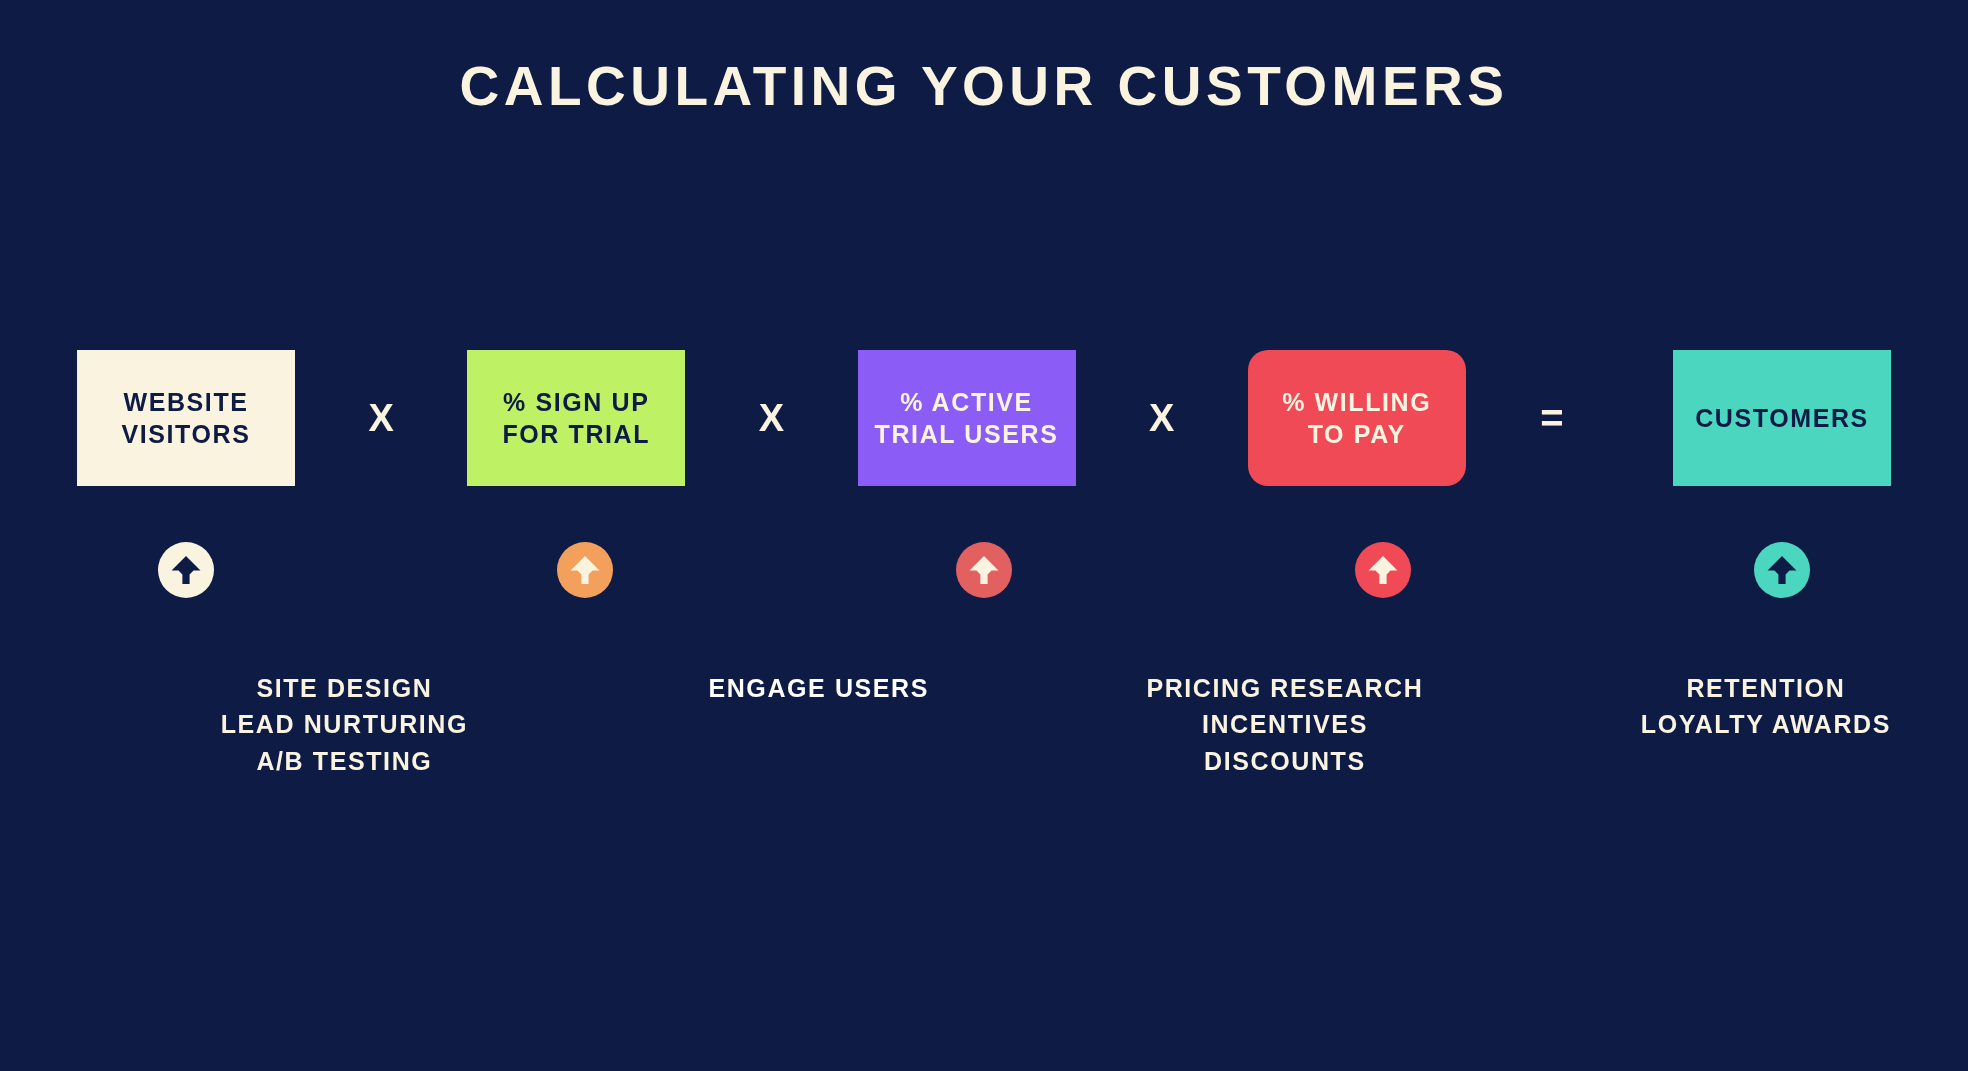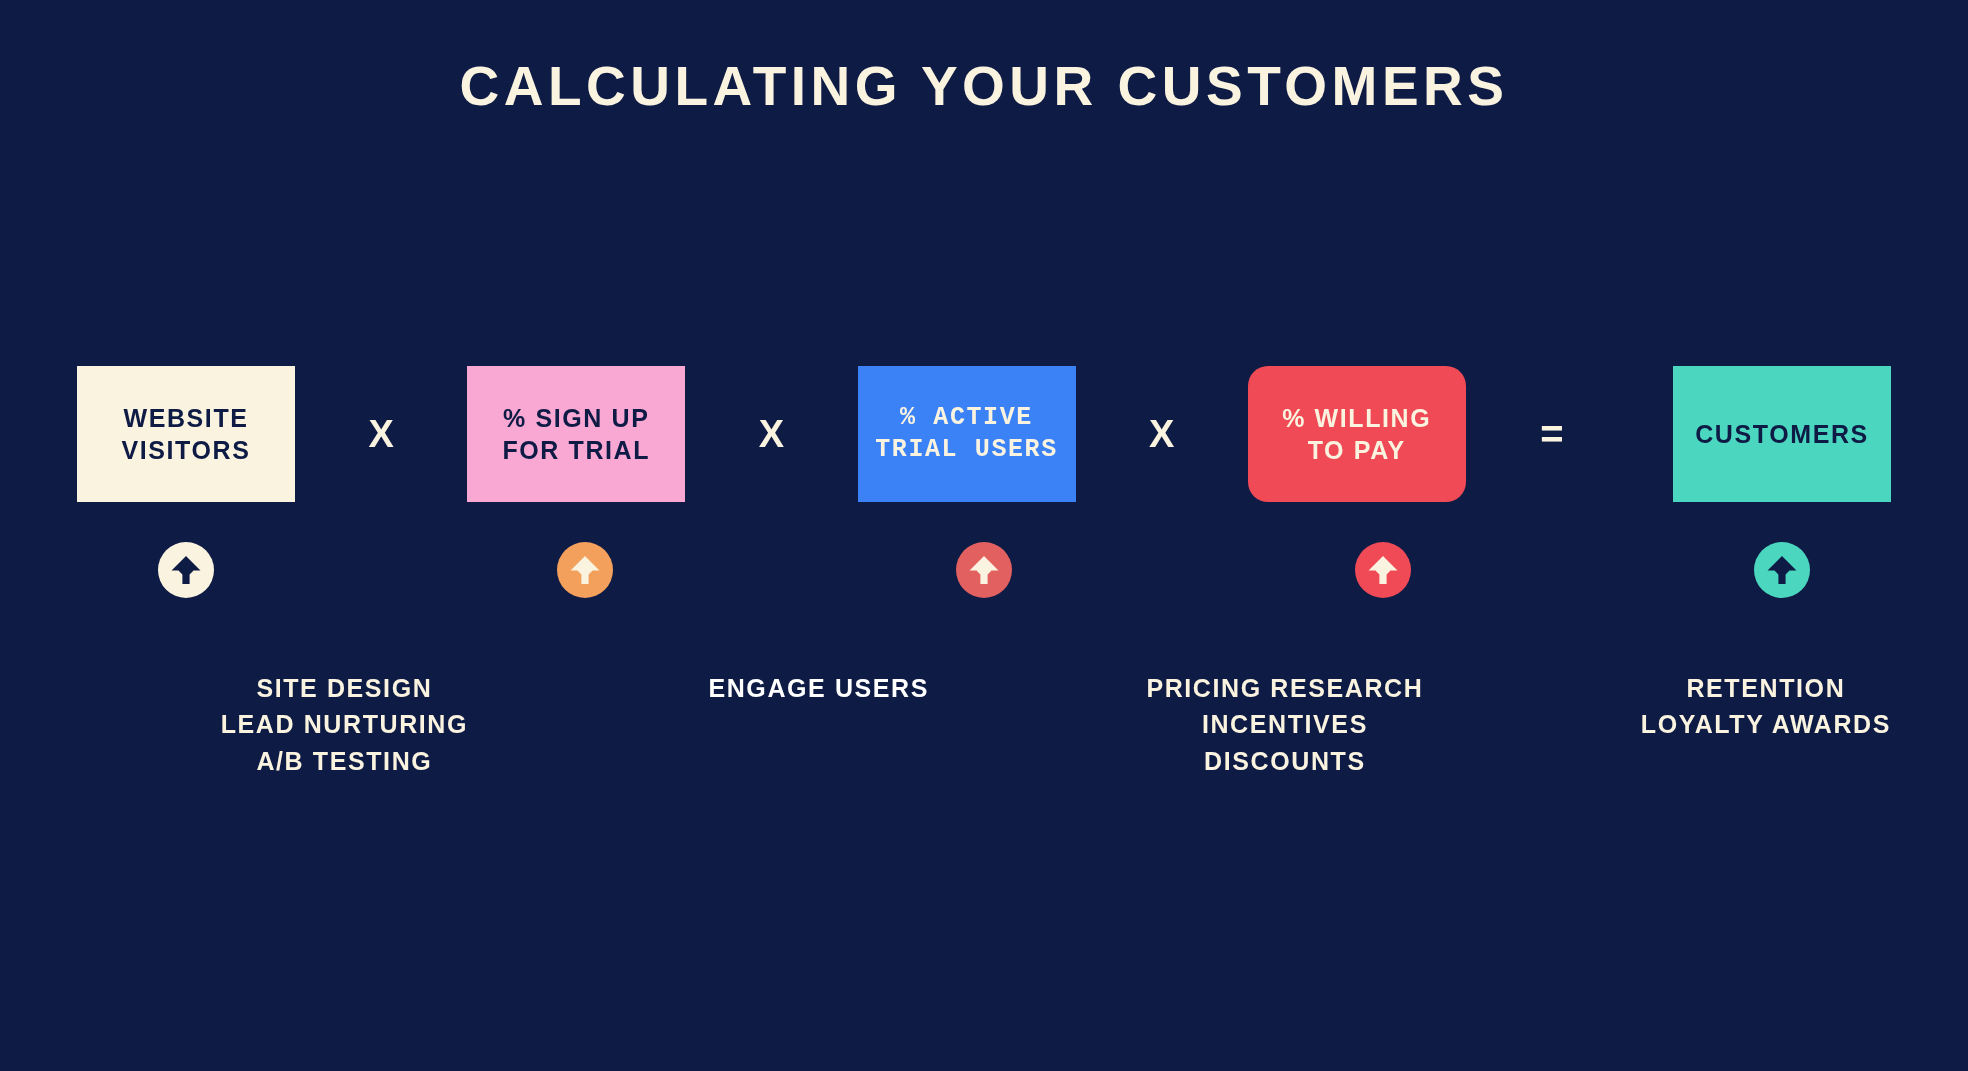--- a/index.html
+++ b/index.html
@@ -37,21 +37,21 @@
     letter-spacing: 4.5px;
     line-height: 1.05;
     white-space: nowrap;
     font-stretch: condensed;
   }
 
   
   .formula-row {
     position: absolute;
     left: 77px;
-    top: 366px;
+    top: 350px;
     width: 1814px;
     height: 136px;
     display: flex;
     flex-direction: row;
     align-items: stretch;
     justify-content: space-between;
   }
 
   .stage-box {
     width: 218px;
@@ -152,27 +152,27 @@
   <div class="title" style="color: rgb(250, 243, 224);">CALCULATING YOUR CUSTOMERS</div>
 
   <div class="formula-row">
 
     <div class="stage-box" style="background: rgb(250, 243, 224); color: rgb(14, 27, 69);">
       <span class="box-label">WEBSITE
 VISITORS</span>
     </div>
     <div class="operator" style="color: rgb(250, 243, 224);">X</div>
 
-    <div class="stage-box" style="background: #f9a8d4; color: rgb(14, 27, 69);">
+    <div class="stage-box" style="background: #bef264; color: rgb(14, 27, 69);">
       <span class="box-label">% SIGN UP
 FOR TRIAL</span>
     </div>
     <div class="operator" style="color: rgb(250, 243, 224);">X</div>
 
-    <div class="stage-box" style="background: #3b82f6; color: rgb(250, 243, 224); font-family: Liberation Mono, monospace;">
+    <div class="stage-box" style="background: #8b5cf6; color: rgb(250, 243, 224);">
       <span class="box-label">% ACTIVE
 TRIAL USERS</span>
     </div>
     <div class="operator" style="color: rgb(250, 243, 224);">X</div>
 
     <div class="stage-box" style="background: rgb(239, 74, 85); color: rgb(250, 243, 224); border-radius: 20px;">
       <span class="box-label">% WILLING
 TO PAY</span>
     </div>
     <div class="operator equals" style="color: rgb(250, 243, 224);">=</div>

